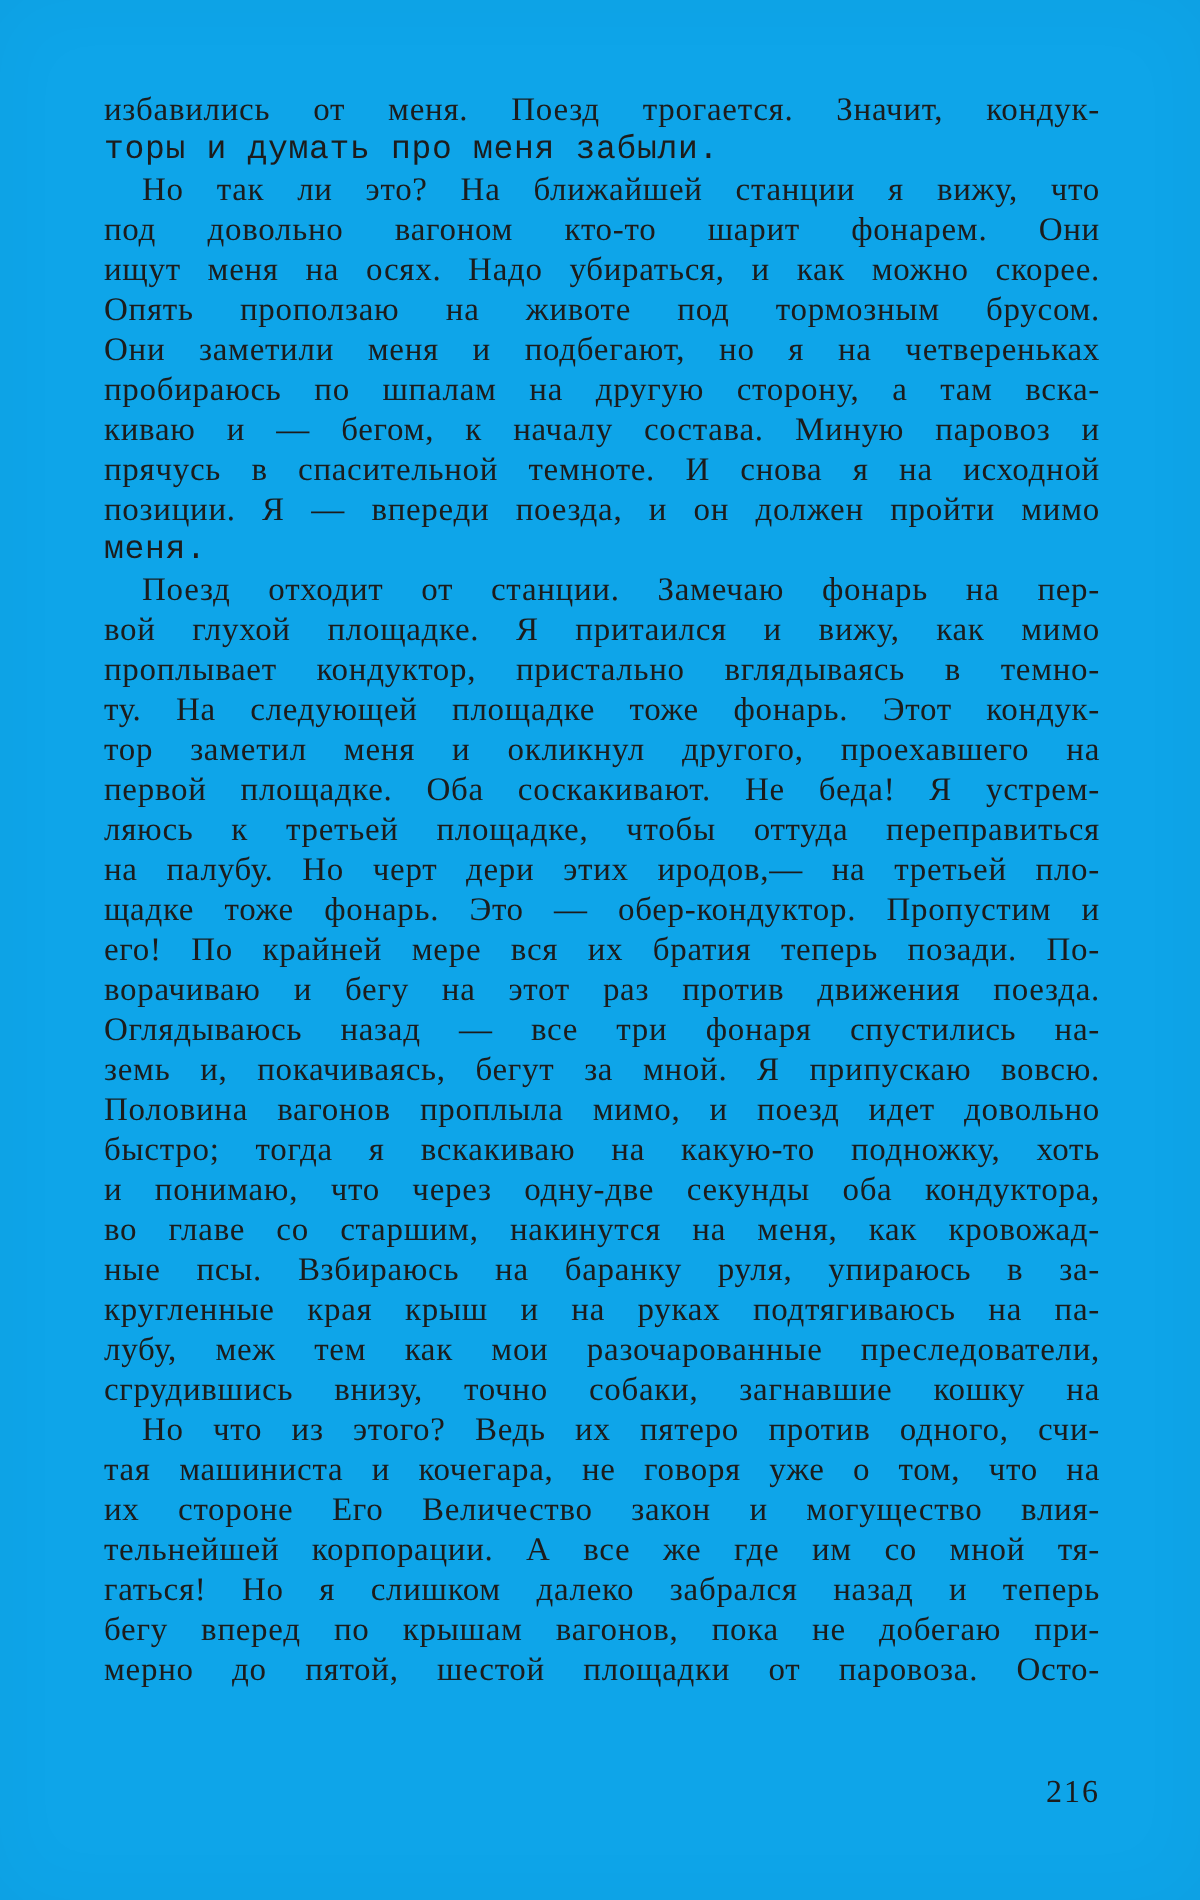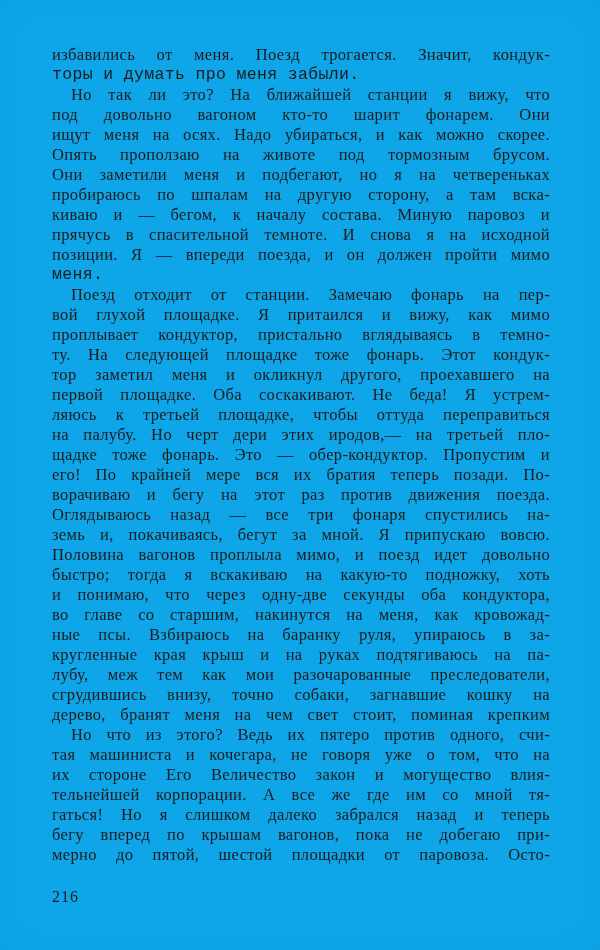--- a/index.html
+++ b/index.html
@@ -41,21 +41,21 @@
   .line.para-end {
     text-align: left;
     text-align-last: left;
     font-family: Liberation Mono, monospace;
   }
   .page-number {
     position: absolute;
     left: 52px;
     top: 888px;
     width: 498px;
-    text-align: left;
+    text-align: right;
     font-family: "Liberation Serif", "DejaVu Serif", serif;
     font-size: 16px;
     letter-spacing: 1px;
     color: #1c1c1c;
   }
 </style>
 </head>
 <body>
 
 <div class="scan-page">
@@ -86,21 +86,20 @@
       <div class="line">Оглядываюсь назад — все три фонаря спустились на-</div>
       <div class="line">земь и, покачиваясь, бегут за мной. Я припускаю вовсю.</div>
       <div class="line">Половина вагонов проплыла мимо, и поезд идет довольно</div>
       <div class="line">быстро; тогда я вскакиваю на какую-то подножку, хоть</div>
       <div class="line">и понимаю, что через одну-две секунды оба кондуктора,</div>
       <div class="line">во главе со старшим, накинутся на меня, как кровожад-</div>
       <div class="line">ные псы. Взбираюсь на баранку руля, упираюсь в за-</div>
       <div class="line">кругленные края крыш и на руках подтягиваюсь на па-</div>
       <div class="line">лубу, меж тем как мои разочарованные преследователи,</div>
       <div class="line">сгрудившись внизу, точно собаки, загнавшие кошку на</div>
-      <div class="line">дерево, бранят меня на чем свет стоит, поминая крепким</div>
       <div class="line indent">Но что из этого? Ведь их пятеро против одного, счи-</div>
       <div class="line">тая машиниста и кочегара, не говоря уже о том, что на</div>
       <div class="line">их стороне Его Величество закон и могущество влия-</div>
       <div class="line">тельнейшей корпорации. А все же где им со мной тя-</div>
       <div class="line">гаться! Но я слишком далеко забрался назад и теперь</div>
       <div class="line">бегу вперед по крышам вагонов, пока не добегаю при-</div>
       <div class="line">мерно до пятой, шестой площадки от паровоза. Осто-</div>
     </div>
   <div class="page-number">216</div>
 </div>

